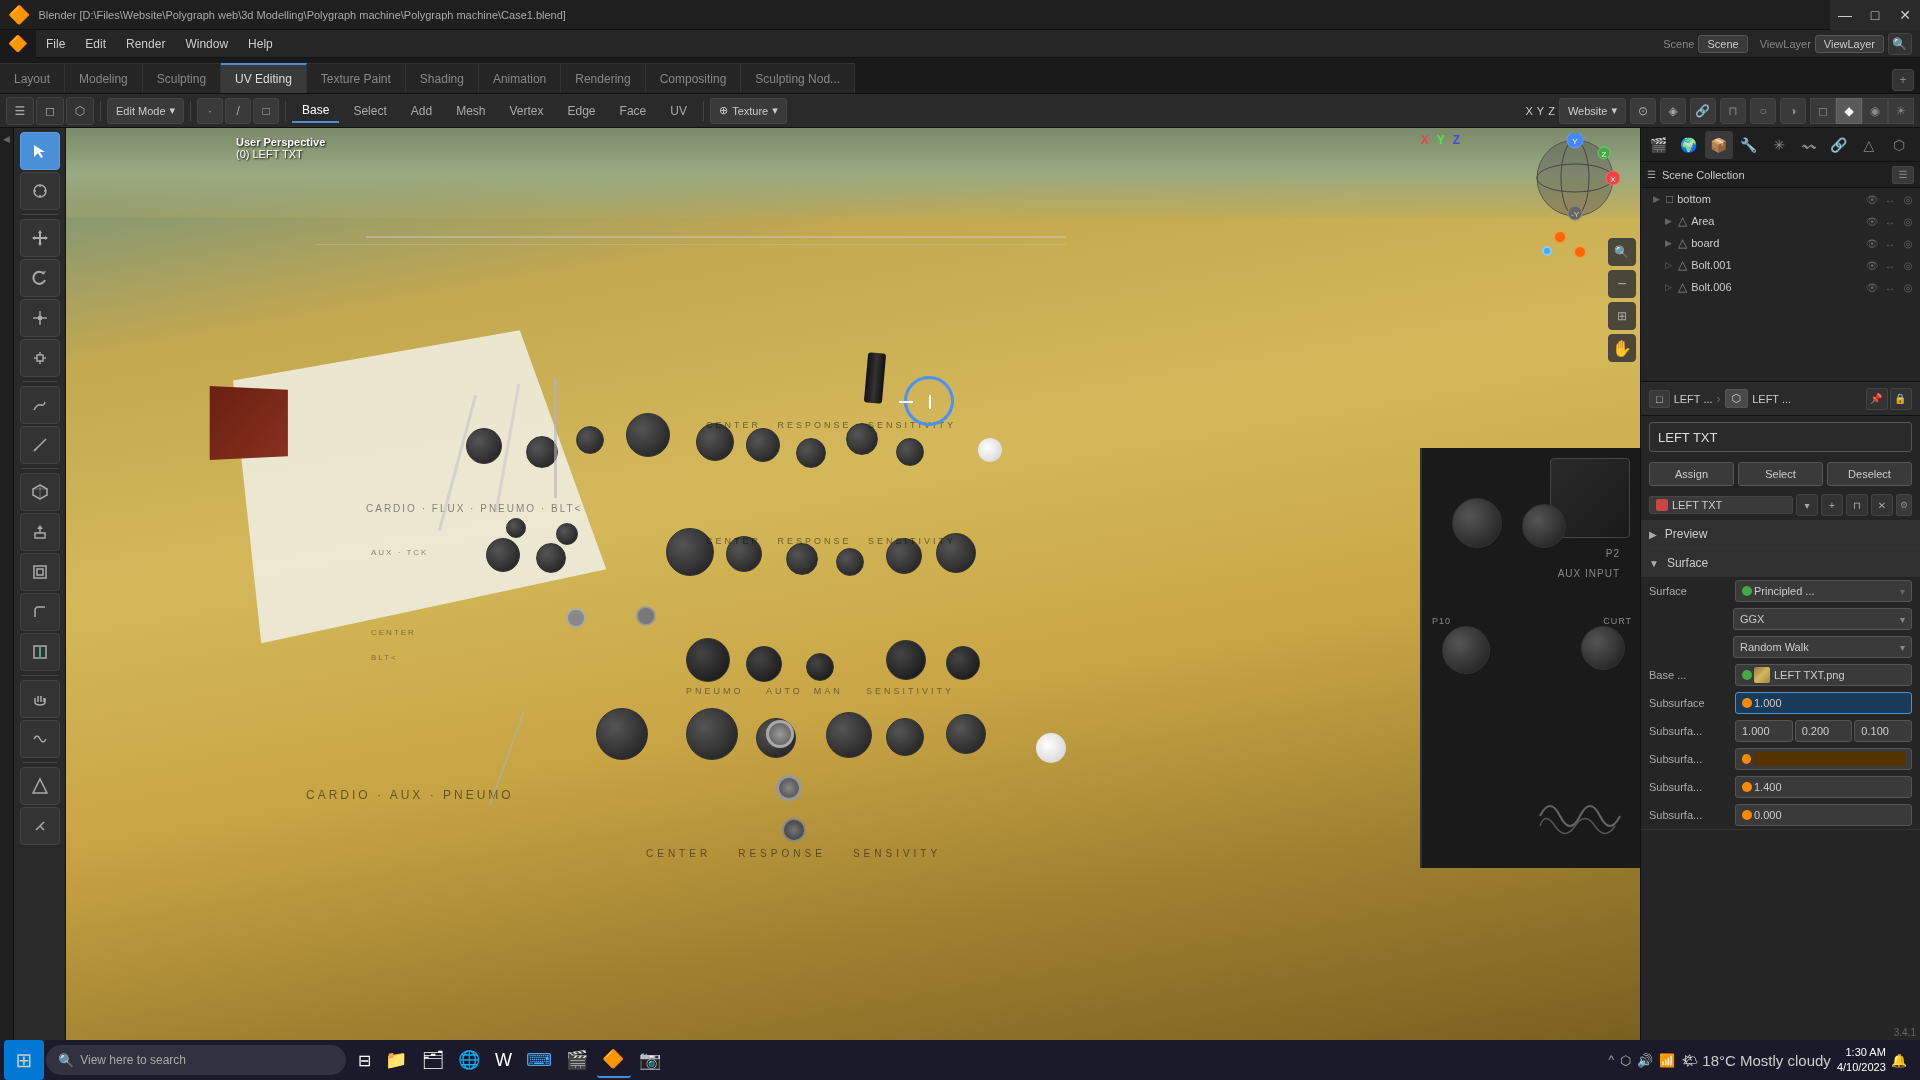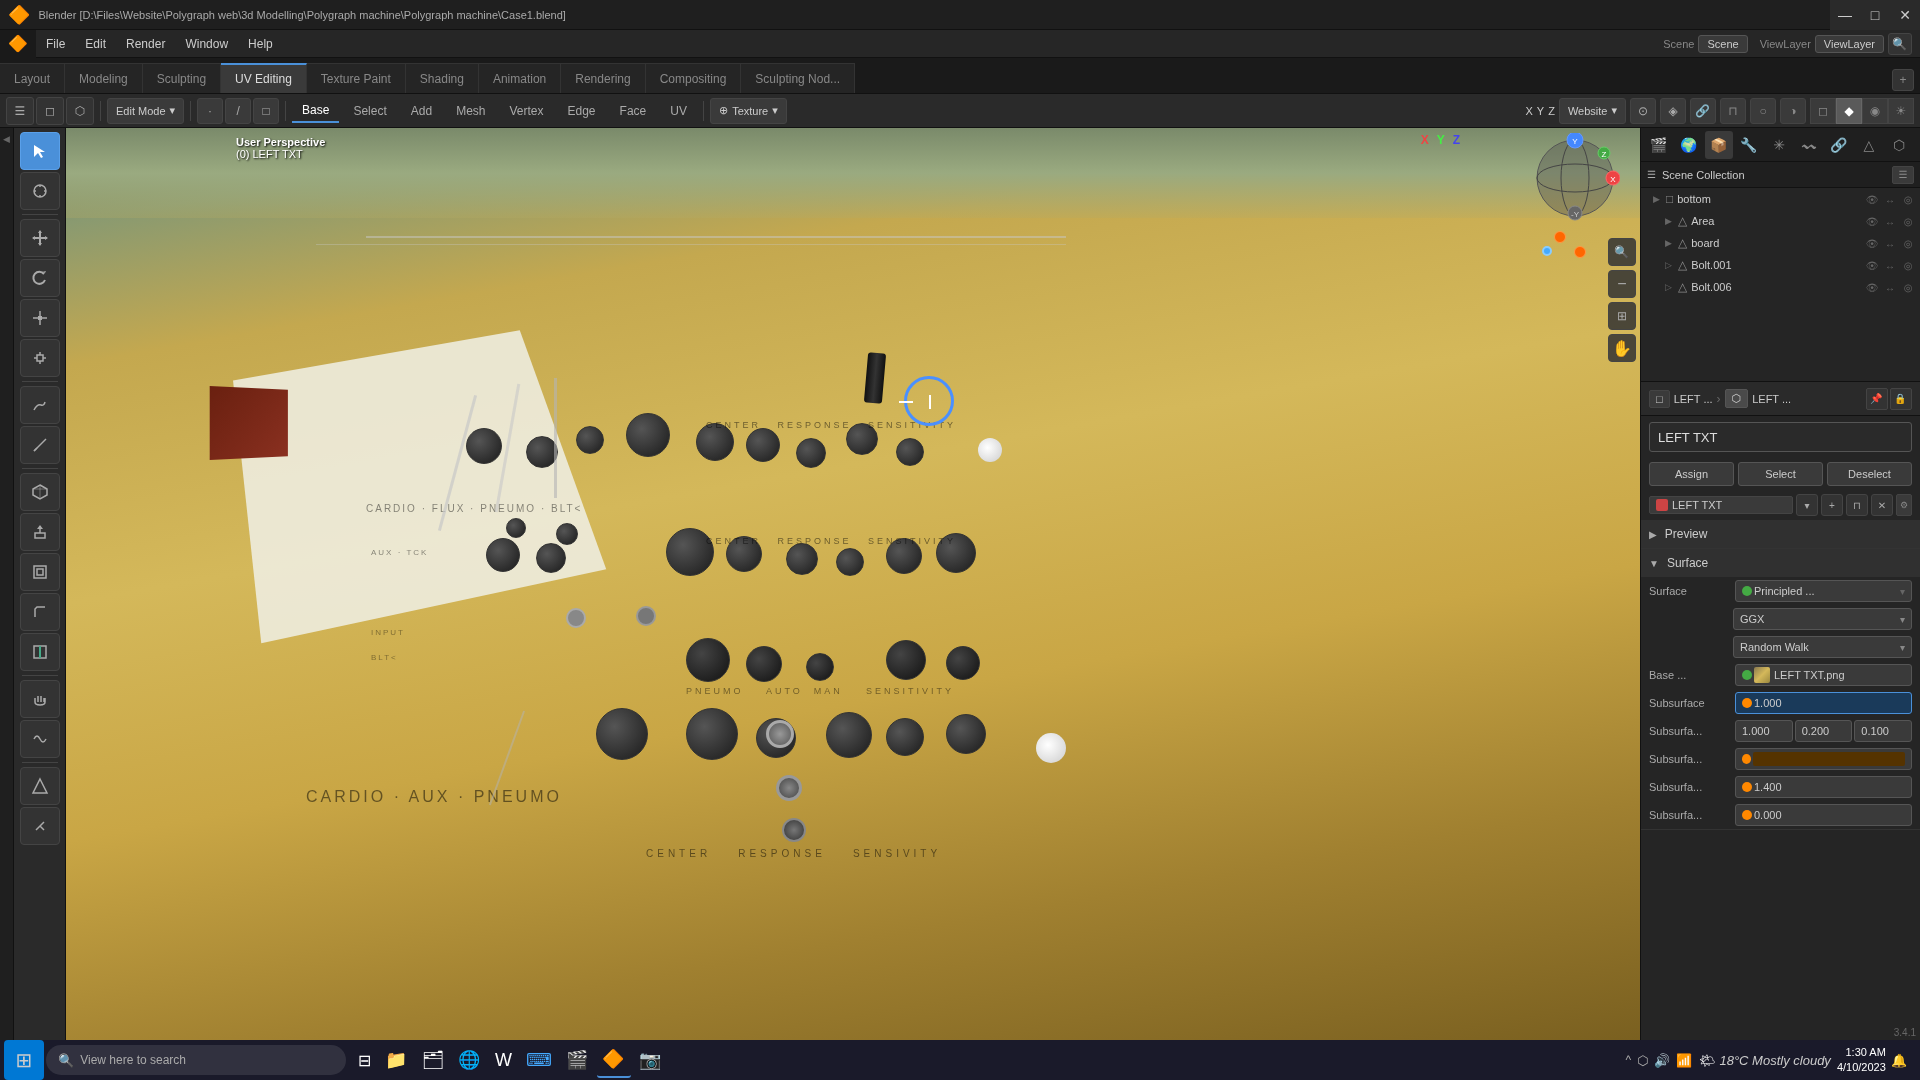--- a/index.html
+++ b/index.html
@@ -480,28 +480,46 @@
       <div style="position:absolute;width:26px;height:26px;border-radius:50%;background:radial-gradient(circle,#888,#444);border:3px solid #999;left:710px;top:647px;"></div>
       <div style="position:absolute;width:24px;height:24px;border-radius:50%;background:radial-gradient(circle,#777,#333);border:2px solid #888;left:716px;top:690px;"></div>
 
       <div style="position:absolute;width:30px;height:30px;border-radius:50%;background:radial-gradient(circle at 40% 40%,#fff,#ccc);left:970px;top:605px;"></div>
       <div style="position:absolute;width:24px;height:24px;border-radius:50%;background:radial-gradient(circle at 40% 40%,#fff,#ccc);left:912px;top:310px;"></div>
 
       <div style="position:absolute;top:292px;left:640px;font-size:9px;color:rgba(0,0,0,0.5);letter-spacing:3px;">CENTER&nbsp;&nbsp;&nbsp;RESPONSE&nbsp;&nbsp;&nbsp;SENSITIVITY</div>
       <div style="position:absolute;top:408px;left:640px;font-size:9px;color:rgba(0,0,0,0.5);letter-spacing:3px;">CENTER&nbsp;&nbsp;&nbsp;RESPONSE&nbsp;&nbsp;&nbsp;SENSITIVITY</div>
       <div style="position:absolute;top:375px;left:300px;font-size:10px;color:rgba(0,0,0,0.45);letter-spacing:2px;">CARDIO · FLUX · PNEUMO · BLT&lt;</div>
       <div style="position:absolute;top:420px;left:305px;font-size:8px;color:rgba(0,0,0,0.45);letter-spacing:2px;">AUX · TCK</div>
-      <div style="position:absolute;top:500px;left:305px;font-size:8px;color:rgba(0,0,0,0.4);letter-spacing:2px;">INPUT</div>
+      <div style="position:absolute;top:500px;left:305px;font-size:8px;color:rgba(0,0,0,0.4);letter-spacing:2px;">CENTER</div>
       <div style="position:absolute;top:525px;left:305px;font-size:8px;color:rgba(0,0,0,0.4);letter-spacing:2px;">BLT&lt;</div>
       <div style="position:absolute;top:558px;left:620px;font-size:9px;color:rgba(0,0,0,0.45);letter-spacing:3px;">PNEUMO</div>
       <div style="position:absolute;top:558px;left:700px;font-size:9px;color:rgba(0,0,0,0.45);letter-spacing:3px;">AUTO&nbsp;&nbsp;MAN</div>
       <div style="position:absolute;top:558px;left:800px;font-size:9px;color:rgba(0,0,0,0.45);letter-spacing:3px;">SENSITIVITY</div>
-      <div style="position:absolute;top:660px;left:240px;font-size:16px;color:rgba(0,0,0,0.5);letter-spacing:3px;">CARDIO · AUX · PNEUMO</div>
+      <div style="position:absolute;top:660px;left:240px;font-size:12px;color:rgba(0,0,0,0.5);letter-spacing:3px;">CARDIO · AUX · PNEUMO</div>
       <div style="position:absolute;top:720px;left:580px;font-size:10px;color:rgba(0,0,0,0.5);letter-spacing:4px;">CENTER&nbsp;&nbsp;&nbsp;&nbsp;RESPONSE&nbsp;&nbsp;&nbsp;&nbsp;SENSIVITY</div>
 
+      <div style="position:absolute;top:320px;right:0;width:220px;height:420px;background:#1a1a1a;border-left:2px solid #333;">
+        <div style="position:absolute;top:10px;right:10px;width:80px;height:80px;background:linear-gradient(135deg,#2a2a2a,#1a1a1a);border:1px solid #444;border-radius:4px;"></div>
+        <div style="position:absolute;top:100px;right:20px;font-size:10px;color:#888;letter-spacing:1px;">P2</div>
+        <div style="position:absolute;top:120px;right:20px;font-size:10px;color:#888;letter-spacing:1px;">AUX INPUT</div>
+        <div class="knob" style="width:50px;height:50px;left:30px;top:50px;"></div>
+        <div class="knob" style="width:44px;height:44px;left:100px;top:56px;"></div>
+        <div style="position:absolute;top:168px;left:10px;font-size:9px;color:#888;letter-spacing:1px;">P10</div>
+        <div class="knob" style="width:48px;height:48px;left:20px;top:178px;"></div>
+        <div style="position:absolute;top:168px;right:8px;font-size:9px;color:#888;letter-spacing:1px;">CURT</div>
+        <div class="knob" style="width:44px;height:44px;right:15px;top:178px;"></div>
+
+        <div style="position:absolute;bottom:20px;right:5px;font-size:11px;color:#888;writing-mode:horizontal-tb;">
+          <svg width="100" height="60" viewBox="0 0 100 60">
+            <path d="M5 30 Q15 10 25 30 Q35 50 45 30 Q55 10 65 30 Q75 50 85 30" stroke="#666" fill="none" stroke-width="2"></path>
+            <path d="M5 40 Q10 25 20 40 Q30 55 40 40 Q50 25 60 40 Q70 55 80 40" stroke="#555" fill="none" stroke-width="1.5"></path>
+          </svg>
+        </div>
+      </div>
 
       <div style="position:absolute;top:265px;left:390px;width:3px;height:140px;background:rgba(200,200,200,0.7);transform:rotate(15deg);"></div>
       <div style="position:absolute;top:255px;left:440px;width:3px;height:130px;background:rgba(200,200,200,0.6);transform:rotate(10deg);"></div>
       <div style="position:absolute;top:250px;left:488px;width:3px;height:120px;background:rgba(180,180,180,0.6);"></div>
       <div style="position:absolute;top:580px;left:440px;width:2px;height:100px;background:rgba(180,180,180,0.5);transform:rotate(20deg);"></div>
 
       <div class="knob" style="width:20px;height:20px;left:440px;top:390px;"></div>
       <div class="knob" style="width:22px;height:22px;left:490px;top:395px;"></div>
 
       <div style="position:absolute;top:108px;left:300px;width:700px;height:2px;background:rgba(200,200,200,0.5);"></div>
@@ -803,21 +821,21 @@
     <span style="font-size:18px;">📷</span>
   </div>
 
   <div id="system-tray" style="margin-left:auto;display:flex;align-items:center;gap:6px;padding-right:8px;">
     <div style="cursor:pointer;color:#aaa;font-size:12px;">^</div>
     <div style="cursor:pointer;color:#aaa;font-size:13px;">⬡</div>
     <div style="cursor:pointer;color:#aaa;font-size:13px;">🔊</div>
     <div style="cursor:pointer;color:#aaa;font-size:13px;">📶</div>
     <div style="display:flex;align-items:center;gap:4px;">
       <span style="font-size:13px;">🌤</span>
-      <span style="color:#ccc;font-size:13px;font-style:italic;">18°C  Mostly cloudy</span>
+      <span style="color:#ccc;font-size:15px;">18°C  Mostly cloudy</span>
     </div>
     <div id="clock" style="cursor:pointer;text-align:right;">
       <div>1:30 AM</div>
       <div>4/10/2023</div>
     </div>
     <div style="cursor:pointer;color:#aaa;font-size:13px;">🔔</div>
   </div>
 </div>
 
 <div style="position:fixed;bottom:42px;right:4px;font-size:10px;color:#666;z-index:100;">3.4.1</div>

